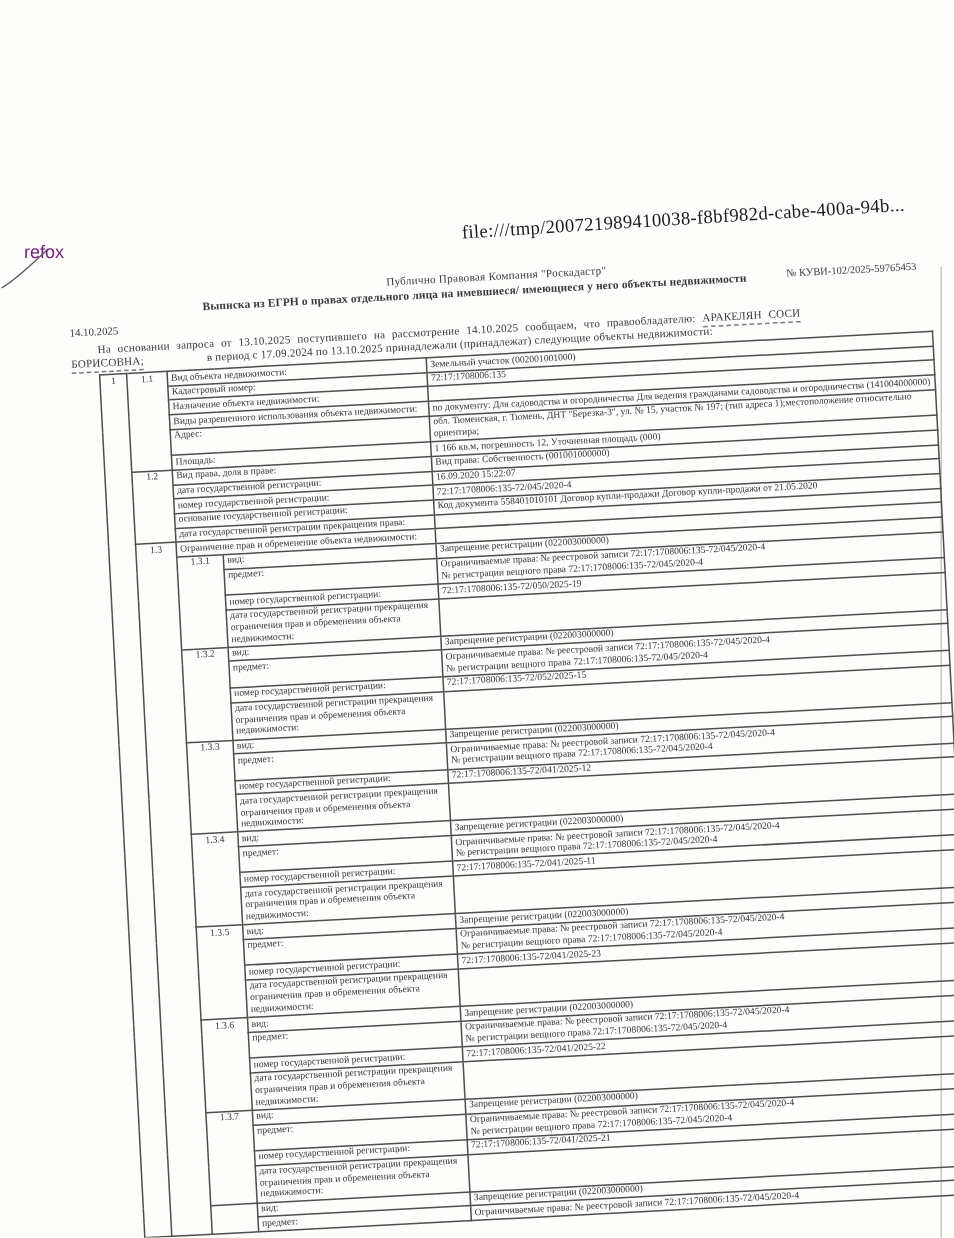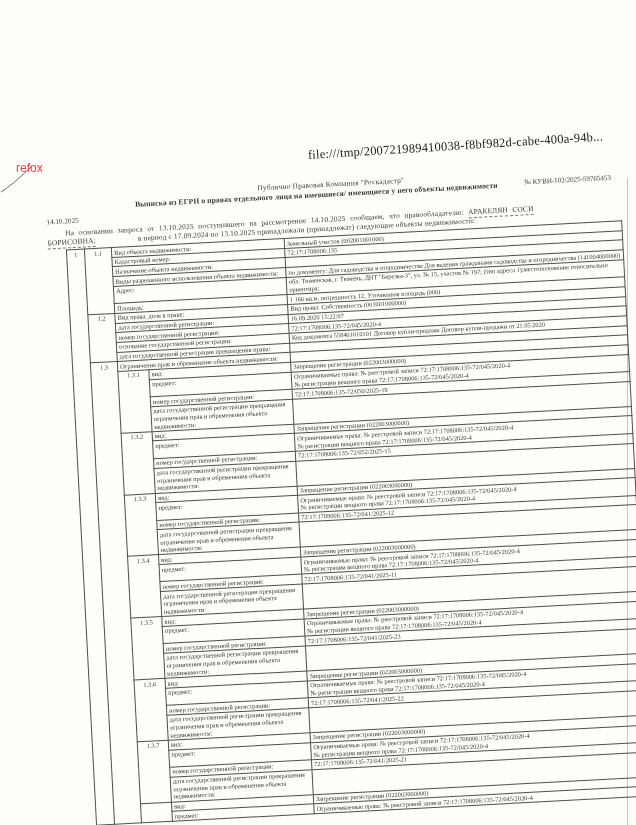--- a/index.html
+++ b/index.html
@@ -11,21 +11,21 @@
   }
   
   .file-url{
     position:absolute;left:308px;top:148px;width:340px;
     transform:rotate(-3.6deg);transform-origin:0 50%;
     font-size:12.5px;color:#1c1c1c;white-space:nowrap;letter-spacing:0.2px;
   }
   .partial-browser-text{
     position:absolute;left:16px;top:161px;
     font-family:"Liberation Sans", sans-serif;
-    font-size:12px;color:#ef4444;
+    font-size:12px;color:#701a75;
   }
   .corner-mark{position:absolute;left:0;top:158px;}
   .page-edge-line{
     position:absolute;left:627px;top:178px;width:1px;height:647px;
     background:#c6c6c4;
   }
   
   .doc{
     position:absolute;left:35px;top:195px;width:592px;
     transform:rotate(-3deg);transform-origin:0 0;

